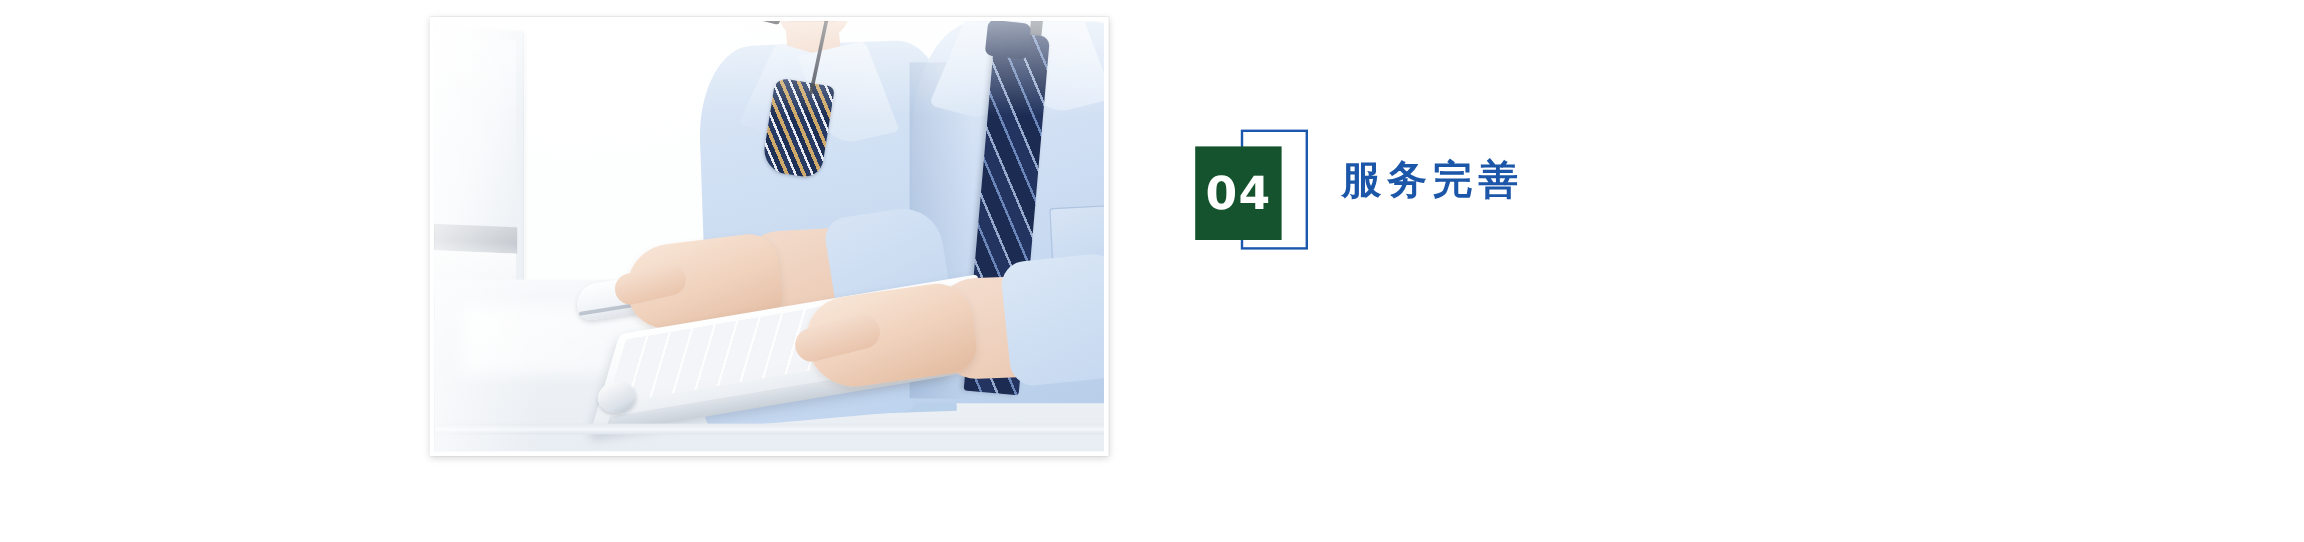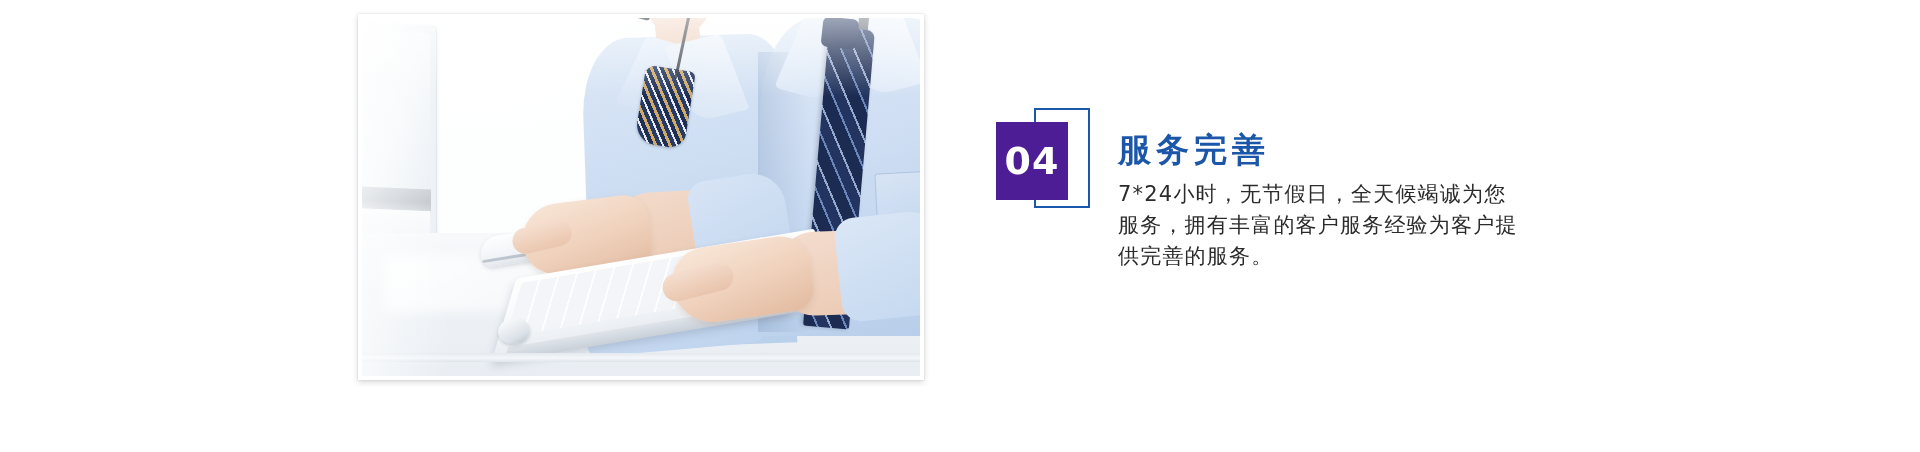--- a/index.html
+++ b/index.html
@@ -519,21 +519,21 @@
     border: 2px solid #1b58ad;
     box-sizing: border-box;
     background: transparent;
   }
   .badge-square {
     position: absolute;
     left: 0;
     top: 8px;
     width: 72px;
     height: 78px;
-    background: #4c1d95;
+    background: #14532d;
     display: flex;
     align-items: center;
     justify-content: center;
   }
   .badge-num {
     color: #ffffff;
     font-family: "DejaVu Sans", "Liberation Sans", sans-serif;
     font-size: 38px;
     font-weight: 700;
     letter-spacing: 1px;
@@ -639,17 +639,16 @@
 
     <div class="badge-wrap">
       <div class="badge-outline"></div>
       <div class="badge-square">
         <span class="badge-num">04</span>
       </div>
     </div>
 
     <div class="text-col">
       <h2 class="title">服务完善</h2>
-      <p class="desc">7*24小时，无节假日，全天候竭诚为您服务，拥有丰富的客户服务经验为客户提供完善的服务。</p>
     </div>
 
   </div>
 </div>
 
 </body></html>

